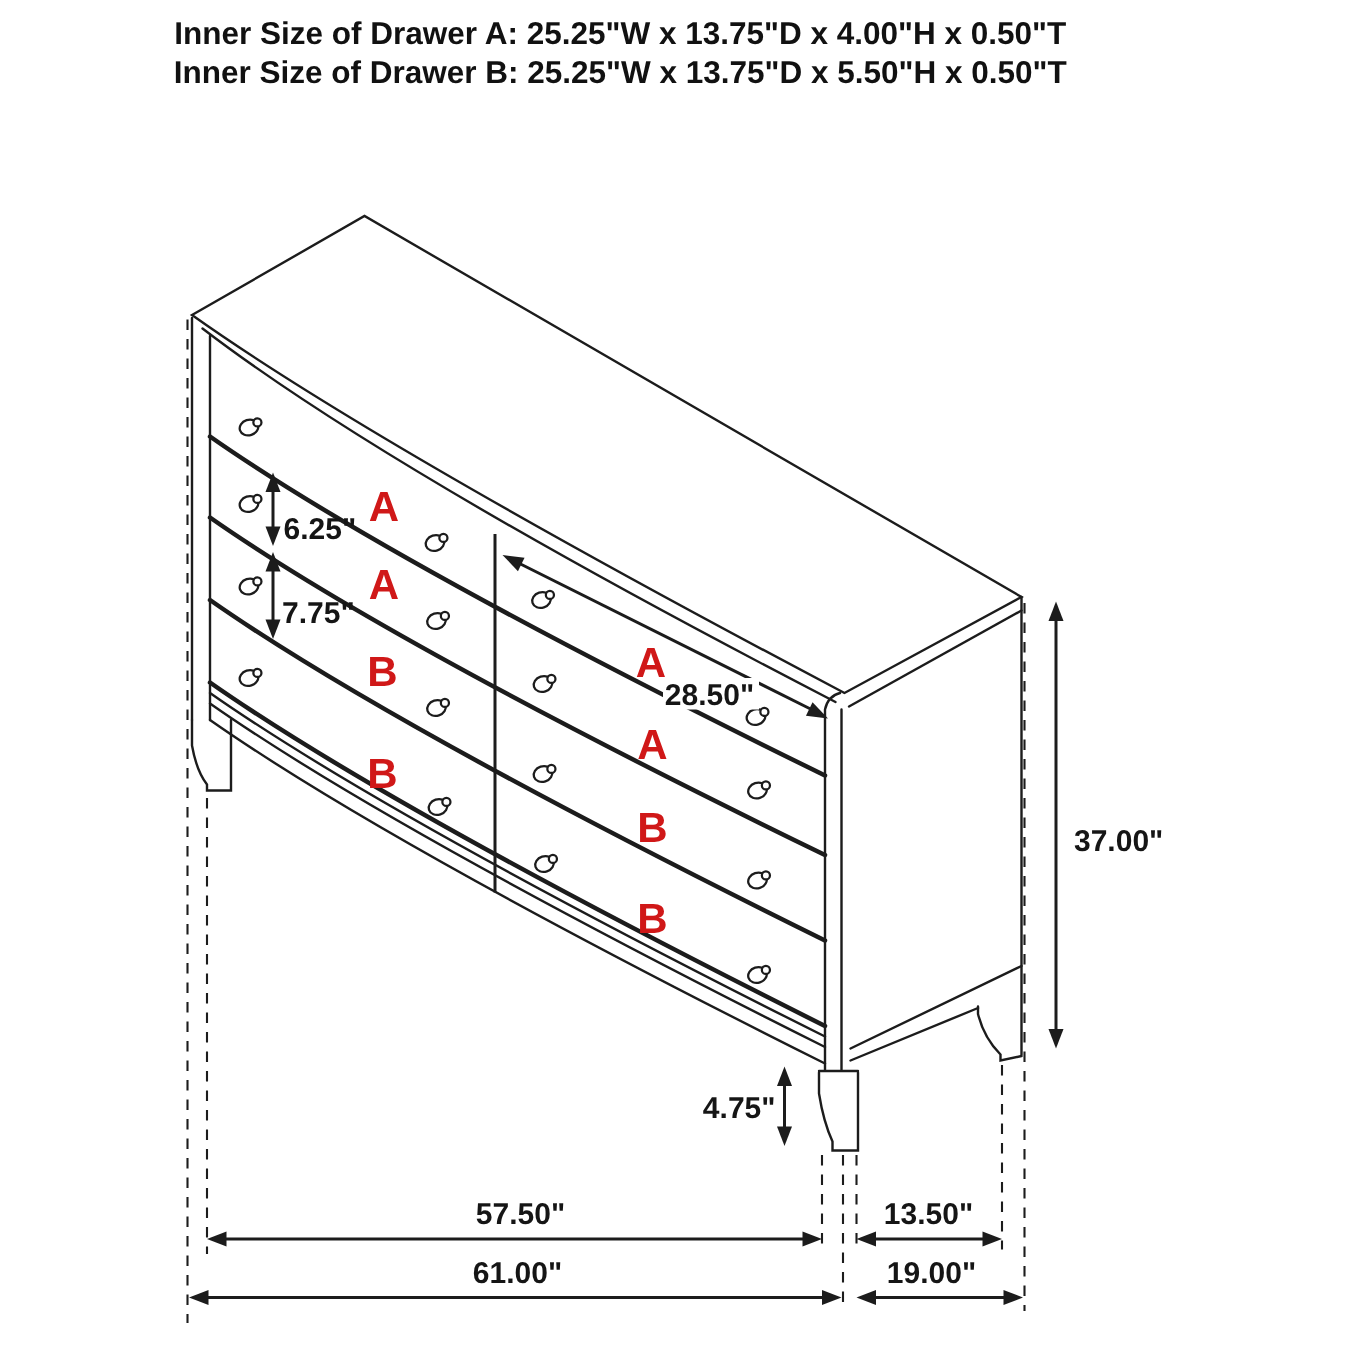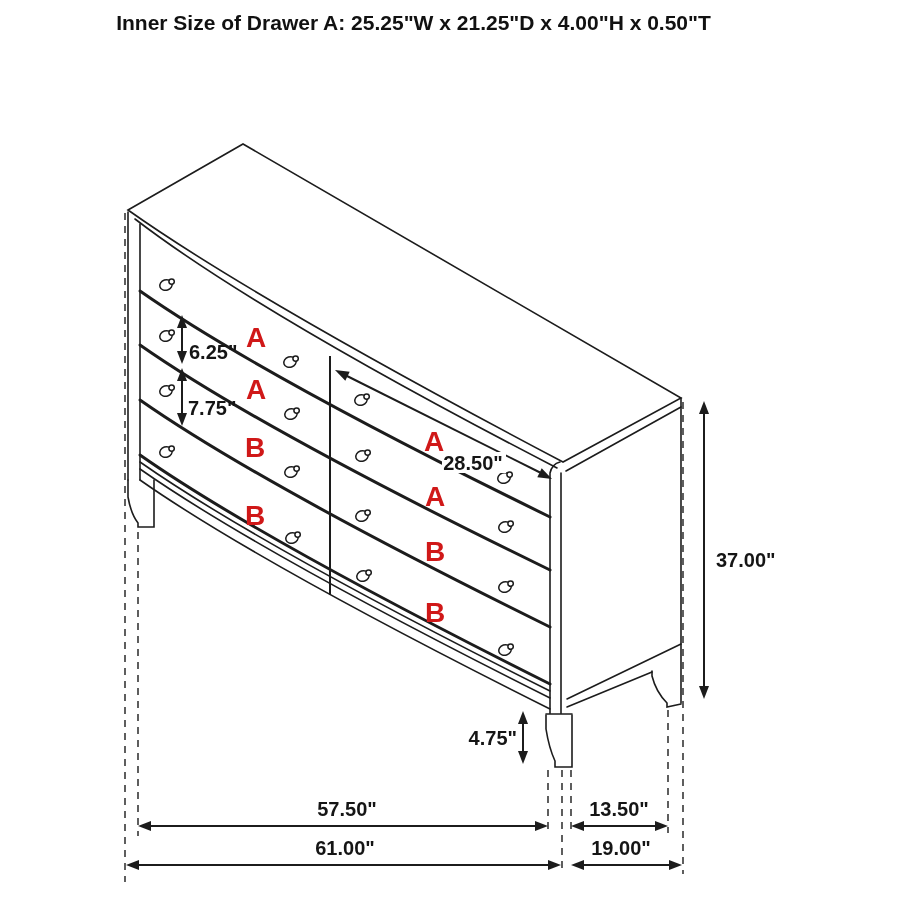--- a/index.html
+++ b/index.html
@@ -20,21 +20,22 @@
   .knob{stroke:var(--line,#1c1c1c);fill:#fff;stroke-width:1.5px;}
   .dimtxt{font-weight:bold;font-size:20px;fill:#151515;}
   .redltr{font-weight:bold;font-size:28px;fill:var(--red,#d01818);}
 </style>
 </head>
 <body>
 
 <div class="stage">
 
   <div class="hdr">
-    <div>Inner Size of Drawer A: 25.25"W x 21.25"D x 4.00"H x 0.50"T</div>
+    <div>Inner Size of Drawer A: 25.25"W x 13.75"D x 4.00"H x 0.50"T</div>
+    <div>Inner Size of Drawer B: 25.25"W x 13.75"D x 5.50"H x 0.50"T</div>
   </div>
 
   <svg width="900" height="900" viewBox="0 0 900 900">
 
     <g>
 
       <path class="ln" d="M128,210 L243,144 L681,398 L563,462 Q252,298 128,210 Z"></path>
 
       <path class="ln" d="M135,219 Q259,314 557,468"></path>
       <path class="ln" d="M566,471 L681,407"></path>

